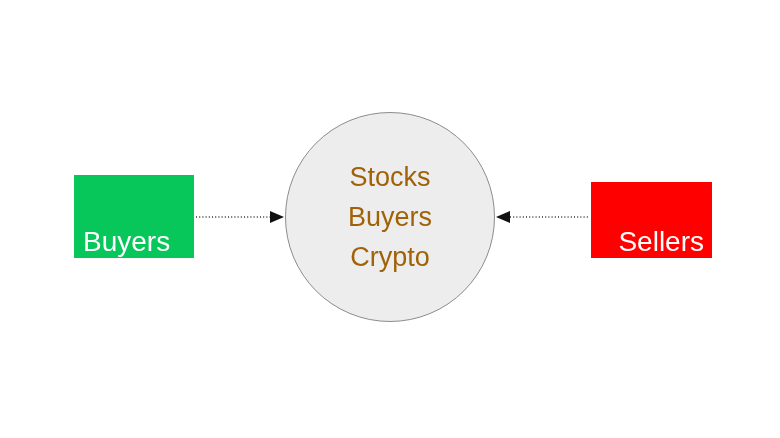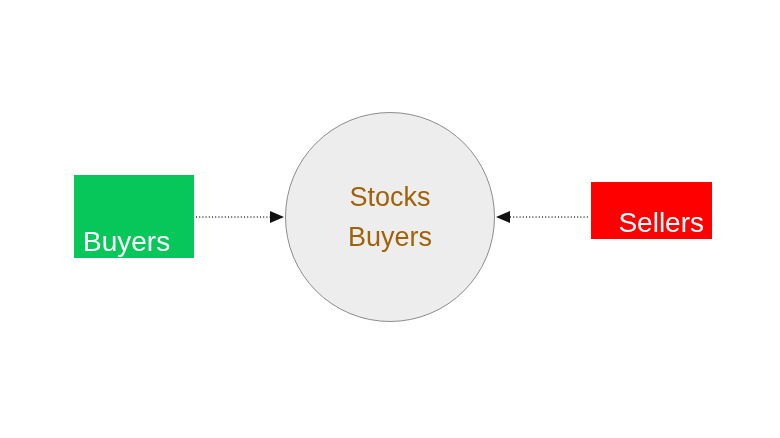--- a/index.html
+++ b/index.html
@@ -76,21 +76,21 @@
     height: 83px;
     background: #07c65a;
     justify-content: flex-start;
     padding-left: 9px;
   }
 
   #sellers-node {
     left: 591px;
     top: 182px;
     width: 121px;
-    height: 57px;
+    height: 76px;
     background: #ff0000;
     justify-content: flex-end;
     padding-right: 8px;
   }
 </style>
 </head>
 <body>
 
 <div id="canvas">
 
@@ -107,19 +107,20 @@
     </g>
   </svg>
 
   <div class="actor-box" id="buyers-node">
     <span class="actor-label">Buyers</span>
   </div>
 
   <div class="market-node">
     <span class="market-line">Stocks</span>
     <span class="market-line">Buyers</span>
+    <span class="market-line">Crypto</span>
   </div>
 
   <div class="actor-box" id="sellers-node">
     <span class="actor-label">Sellers</span>
   </div>
 
 </div>
 
 </body></html>

